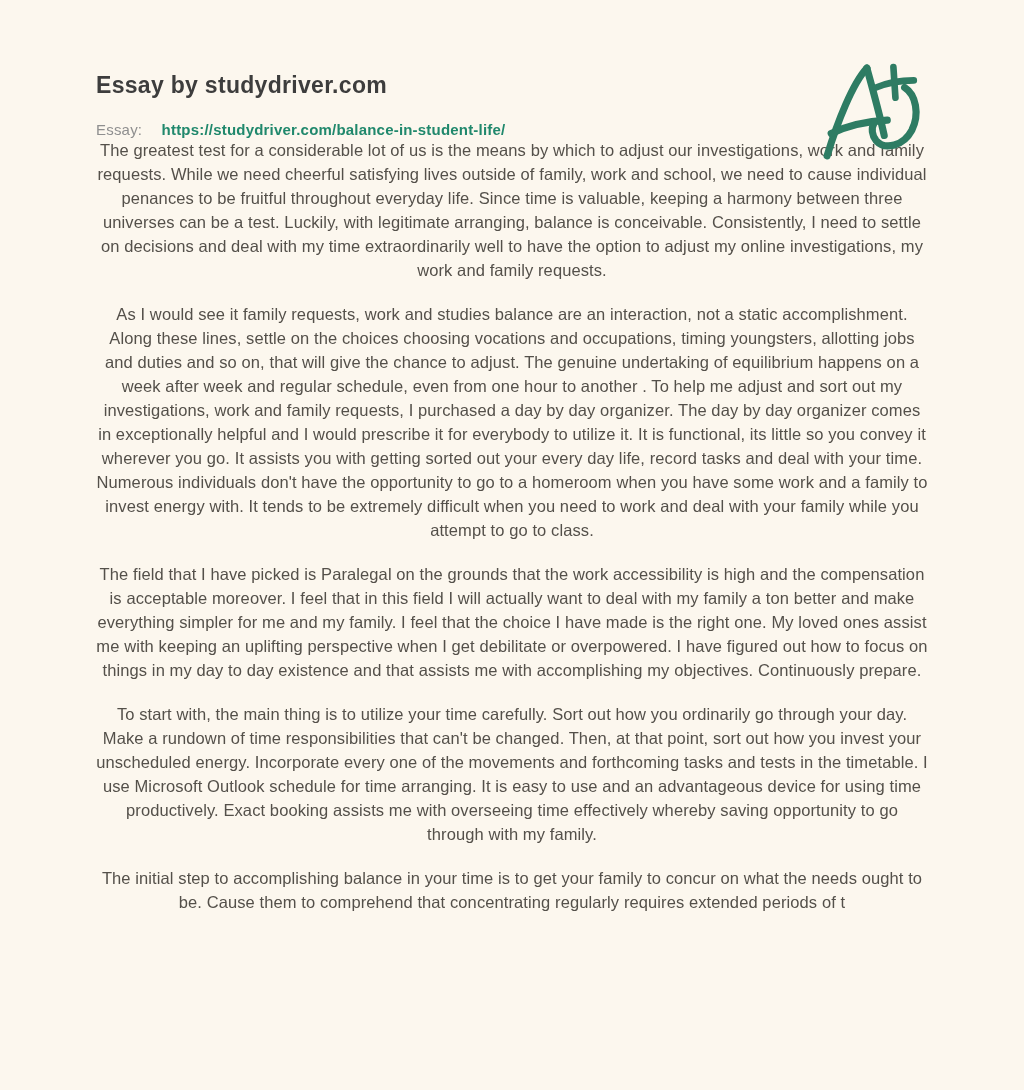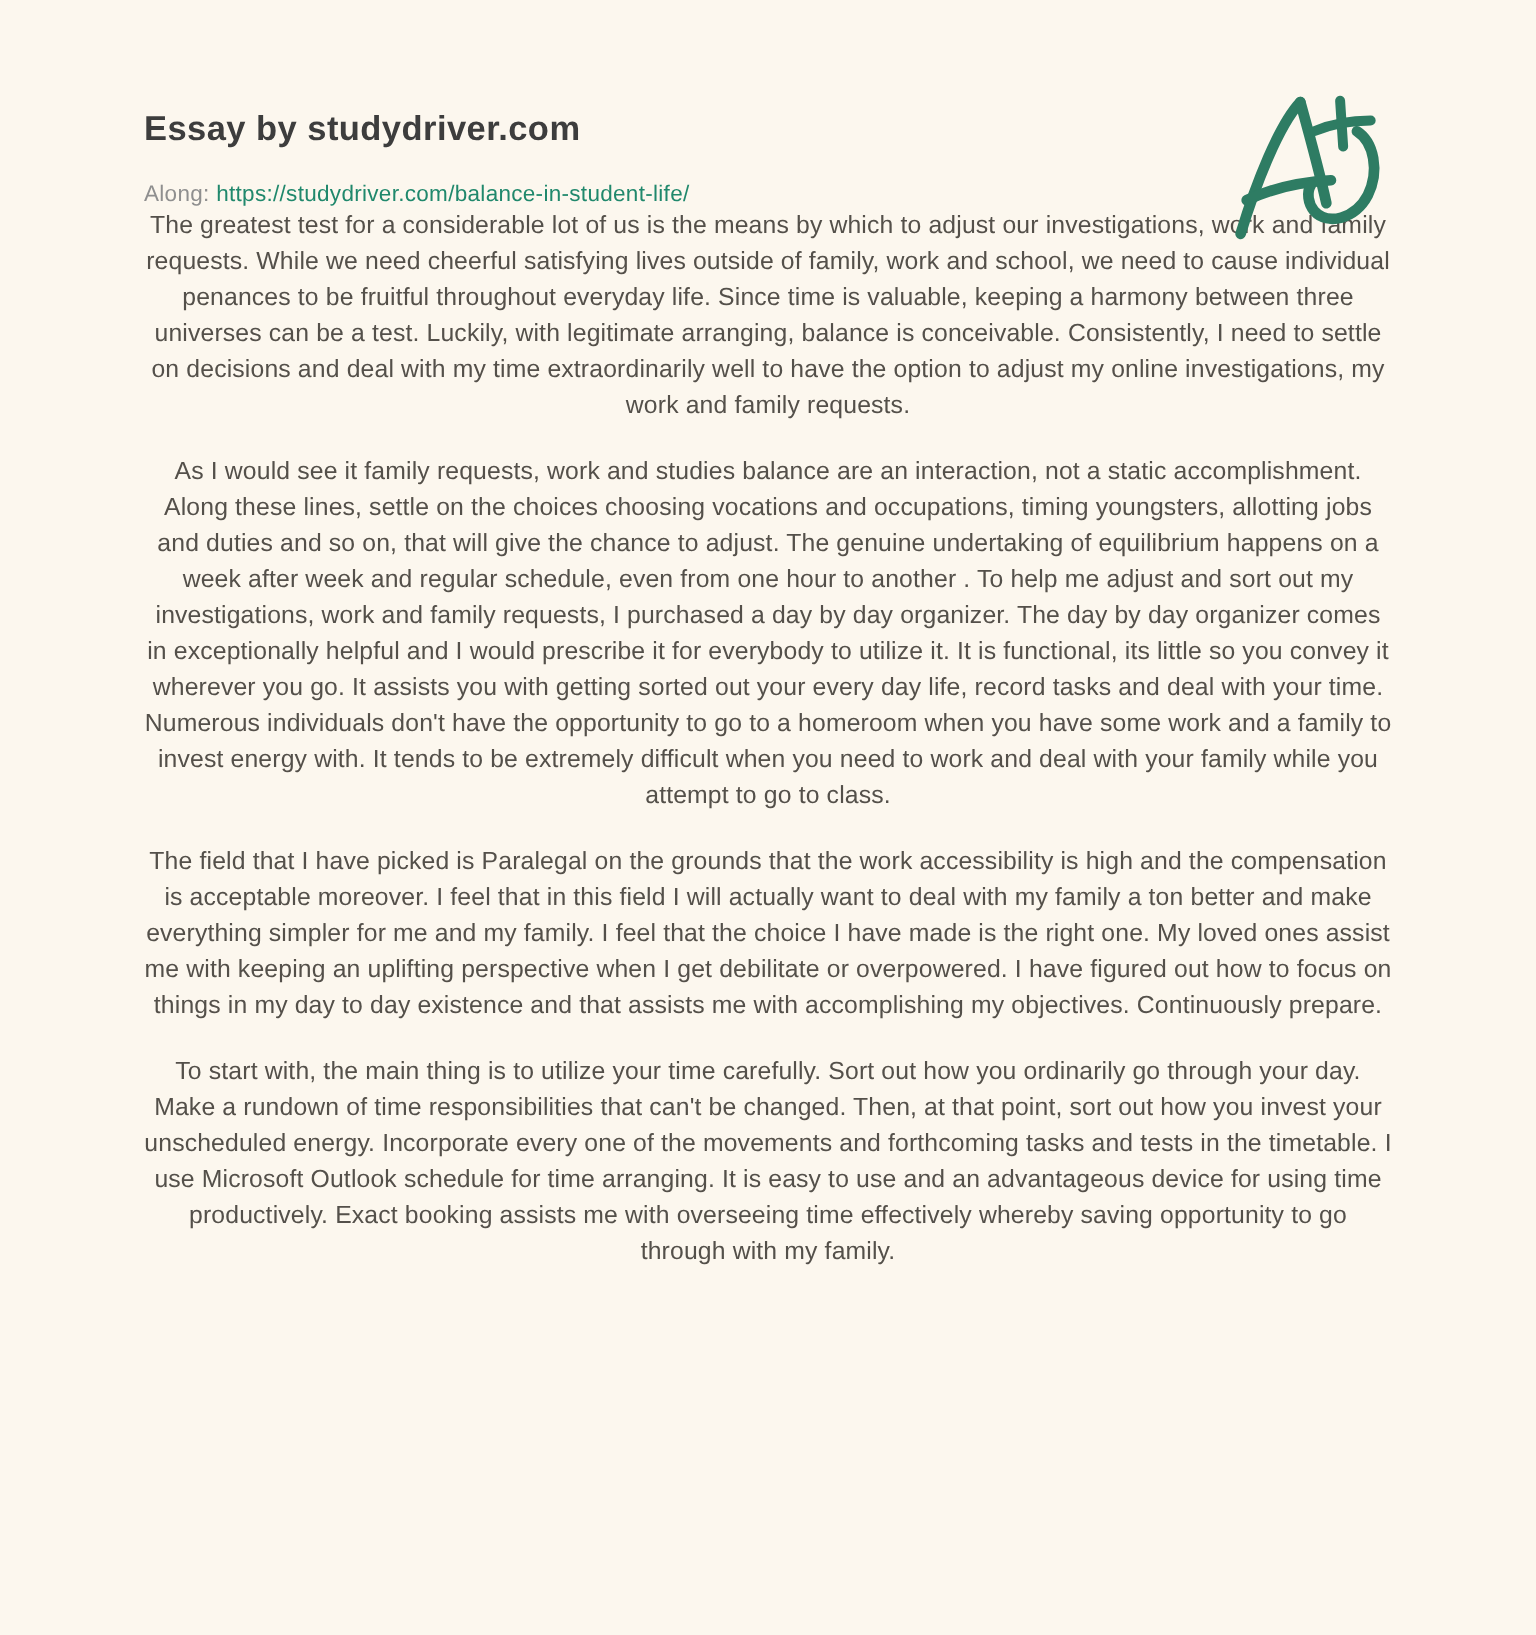--- a/index.html
+++ b/index.html
@@ -36,21 +36,22 @@
     letter-spacing: 0.2px;
   }
 
   .source-label {
     color: var(--muted-text, #8f8f8f);
   }
 
   .source-link {
     color: var(--link, #20886c);
     text-decoration: none;
-    margin-left: 0;
+    margin-left: 15px;
+    font-weight: bold;
   }
 
   .logo {
     position: absolute;
     top: 60px;
     left: 822px;
     width: 102px;
     height: 104px;
   }
   .logo svg { width: 100%; height: 100%; }
@@ -77,21 +78,21 @@
 </style>
 </head>
 <body>
 
 <div class="page">
 
   <header>
     <h1 class="header-title">Essay by studydriver.com</h1>
 
     <div class="source-line">
-      <span class="source-label">Along:</span>
+      <span class="source-label">Essay:</span>
       <a class="source-link" href="#">https://studydriver.com/balance-in-student-life/</a>
     </div>
 
     <div class="logo">
       <svg viewBox="0 0 100 100" fill="none" stroke="var(--accent-green, #2e7c63)" stroke-width="7" stroke-linecap="round" stroke-linejoin="round">
 
         <path d="M5,93 C15,60 30,22 44,7"></path>
 
         <path d="M44,7 C49,25 56,50 61,73"></path>
 
@@ -106,16 +107,17 @@
     </div>
   </header>
 
   <main>
 
     <div class="article-body">
         <p>The greatest test for a considerable lot of us is the means by which to adjust our investigations, work and family requests. While we need cheerful satisfying lives outside of family, work and school, we need to cause individual penances to be fruitful throughout everyday life. Since time is valuable, keeping a harmony between three universes can be a test. Luckily, with legitimate arranging, balance is conceivable. Consistently, I need to settle on decisions and deal with my time extraordinarily well to have the option to adjust my online investigations, my work and family requests.</p>
         <p>As I would see it family requests, work and studies balance are an interaction, not a static accomplishment. Along these lines, settle on the choices choosing vocations and occupations, timing youngsters, allotting jobs and duties and so on, that will give the chance to adjust. The genuine undertaking of equilibrium happens on a week after week and regular schedule, even from one hour to another . To help me adjust and sort out my investigations, work and family requests, I purchased a day by day organizer. The day by day organizer comes in exceptionally helpful and I would prescribe it for everybody to utilize it. It is functional, its little so you convey it wherever you go. It assists you with getting sorted out your every day life, record tasks and deal with your time. Numerous individuals don't have the opportunity to go to a homeroom when you have some work and a family to invest energy with. It tends to be extremely difficult when you need to work and deal with your family while you attempt to go to class.</p>
         <p>The field that I have picked is Paralegal on the grounds that the work accessibility is high and the compensation is acceptable moreover. I feel that in this field I will actually want to deal with my family a ton better and make everything simpler for me and my family. I feel that the choice I have made is the right one. My loved ones assist me with keeping an uplifting perspective when I get debilitate or overpowered. I have figured out how to focus on things in my day to day existence and that assists me with accomplishing my objectives. Continuously prepare.</p>
         <p>To start with, the main thing is to utilize your time carefully. Sort out how you ordinarily go through your day. Make a rundown of time responsibilities that can't be changed. Then, at that point, sort out how you invest your unscheduled energy. Incorporate every one of the movements and forthcoming tasks and tests in the timetable. I use Microsoft Outlook schedule for time arranging. It is easy to use and an advantageous device for using time productively. Exact booking assists me with overseeing time effectively whereby saving opportunity to go through with my family.</p>
+        <p>The initial step to accomplishing balance in your time is to get your family to concur on what the needs ought to be. Cause them to comprehend that concentrating regularly requires extended periods of t</p>
       </div>
   </main>
 
 </div>
 
 </body></html>

